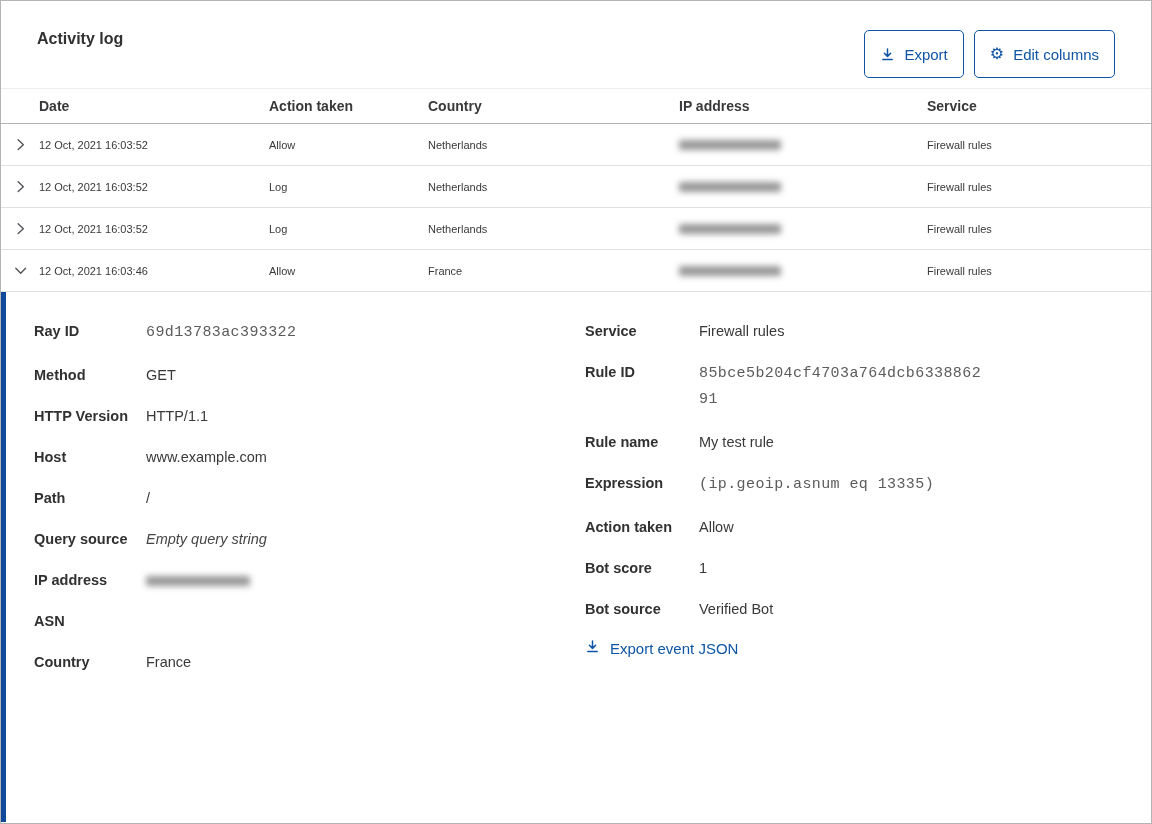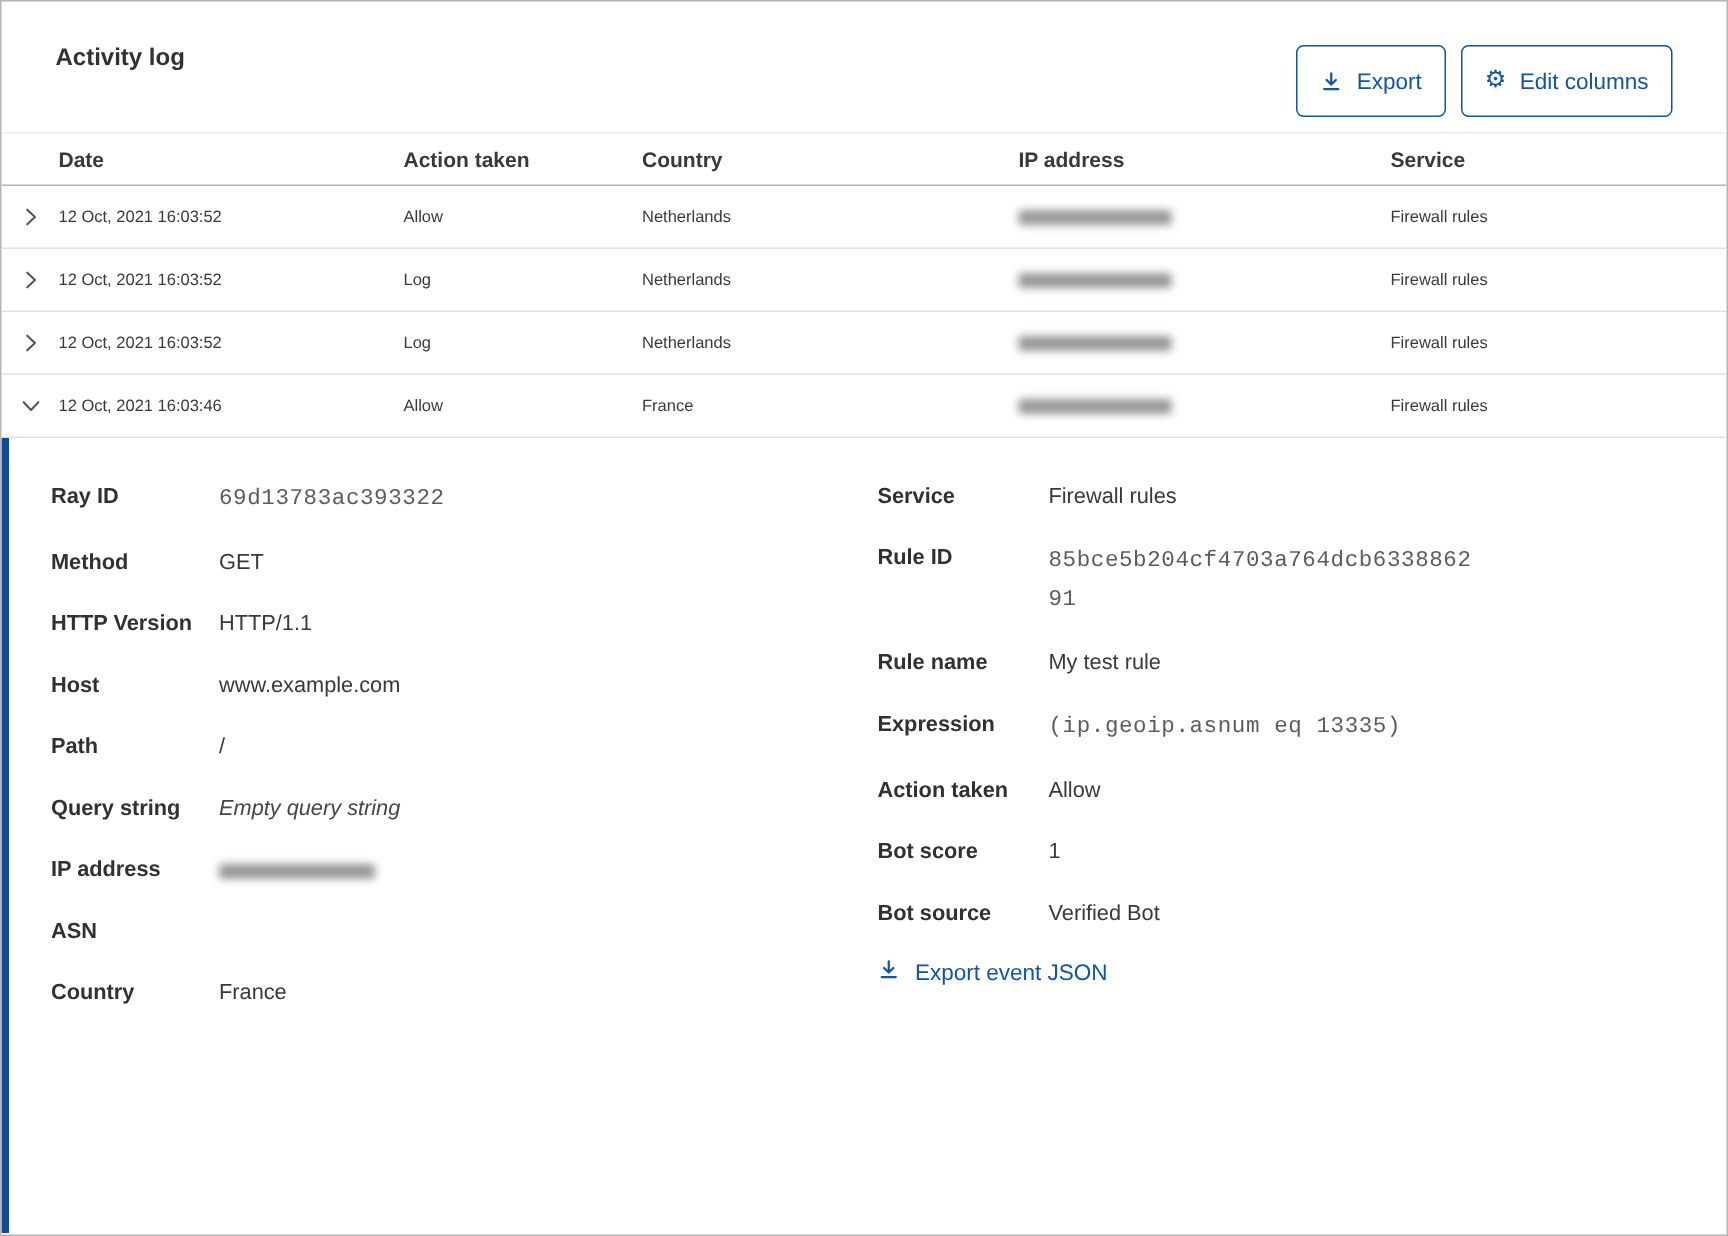--- a/index.html
+++ b/index.html
@@ -162,21 +162,21 @@
   </div>
         <div class="drow">
     <div class="dlabel">Host</div>
     <div class="dvalue">www.example.com</div>
   </div>
         <div class="drow">
     <div class="dlabel">Path</div>
     <div class="dvalue">/</div>
   </div>
         <div class="drow">
-    <div class="dlabel">Query string</div>
+    <div class="dlabel">Query source</div>
     <div class="dvalue italic">Empty query string</div>
   </div>
         <div class="drow">
     <div class="dlabel">IP address</div>
     <div class="dvalue">
             <div class="blur-row">
               <span class="blur-blob" style="width: 104px;"></span>
             </div>
           </div>
   </div>

